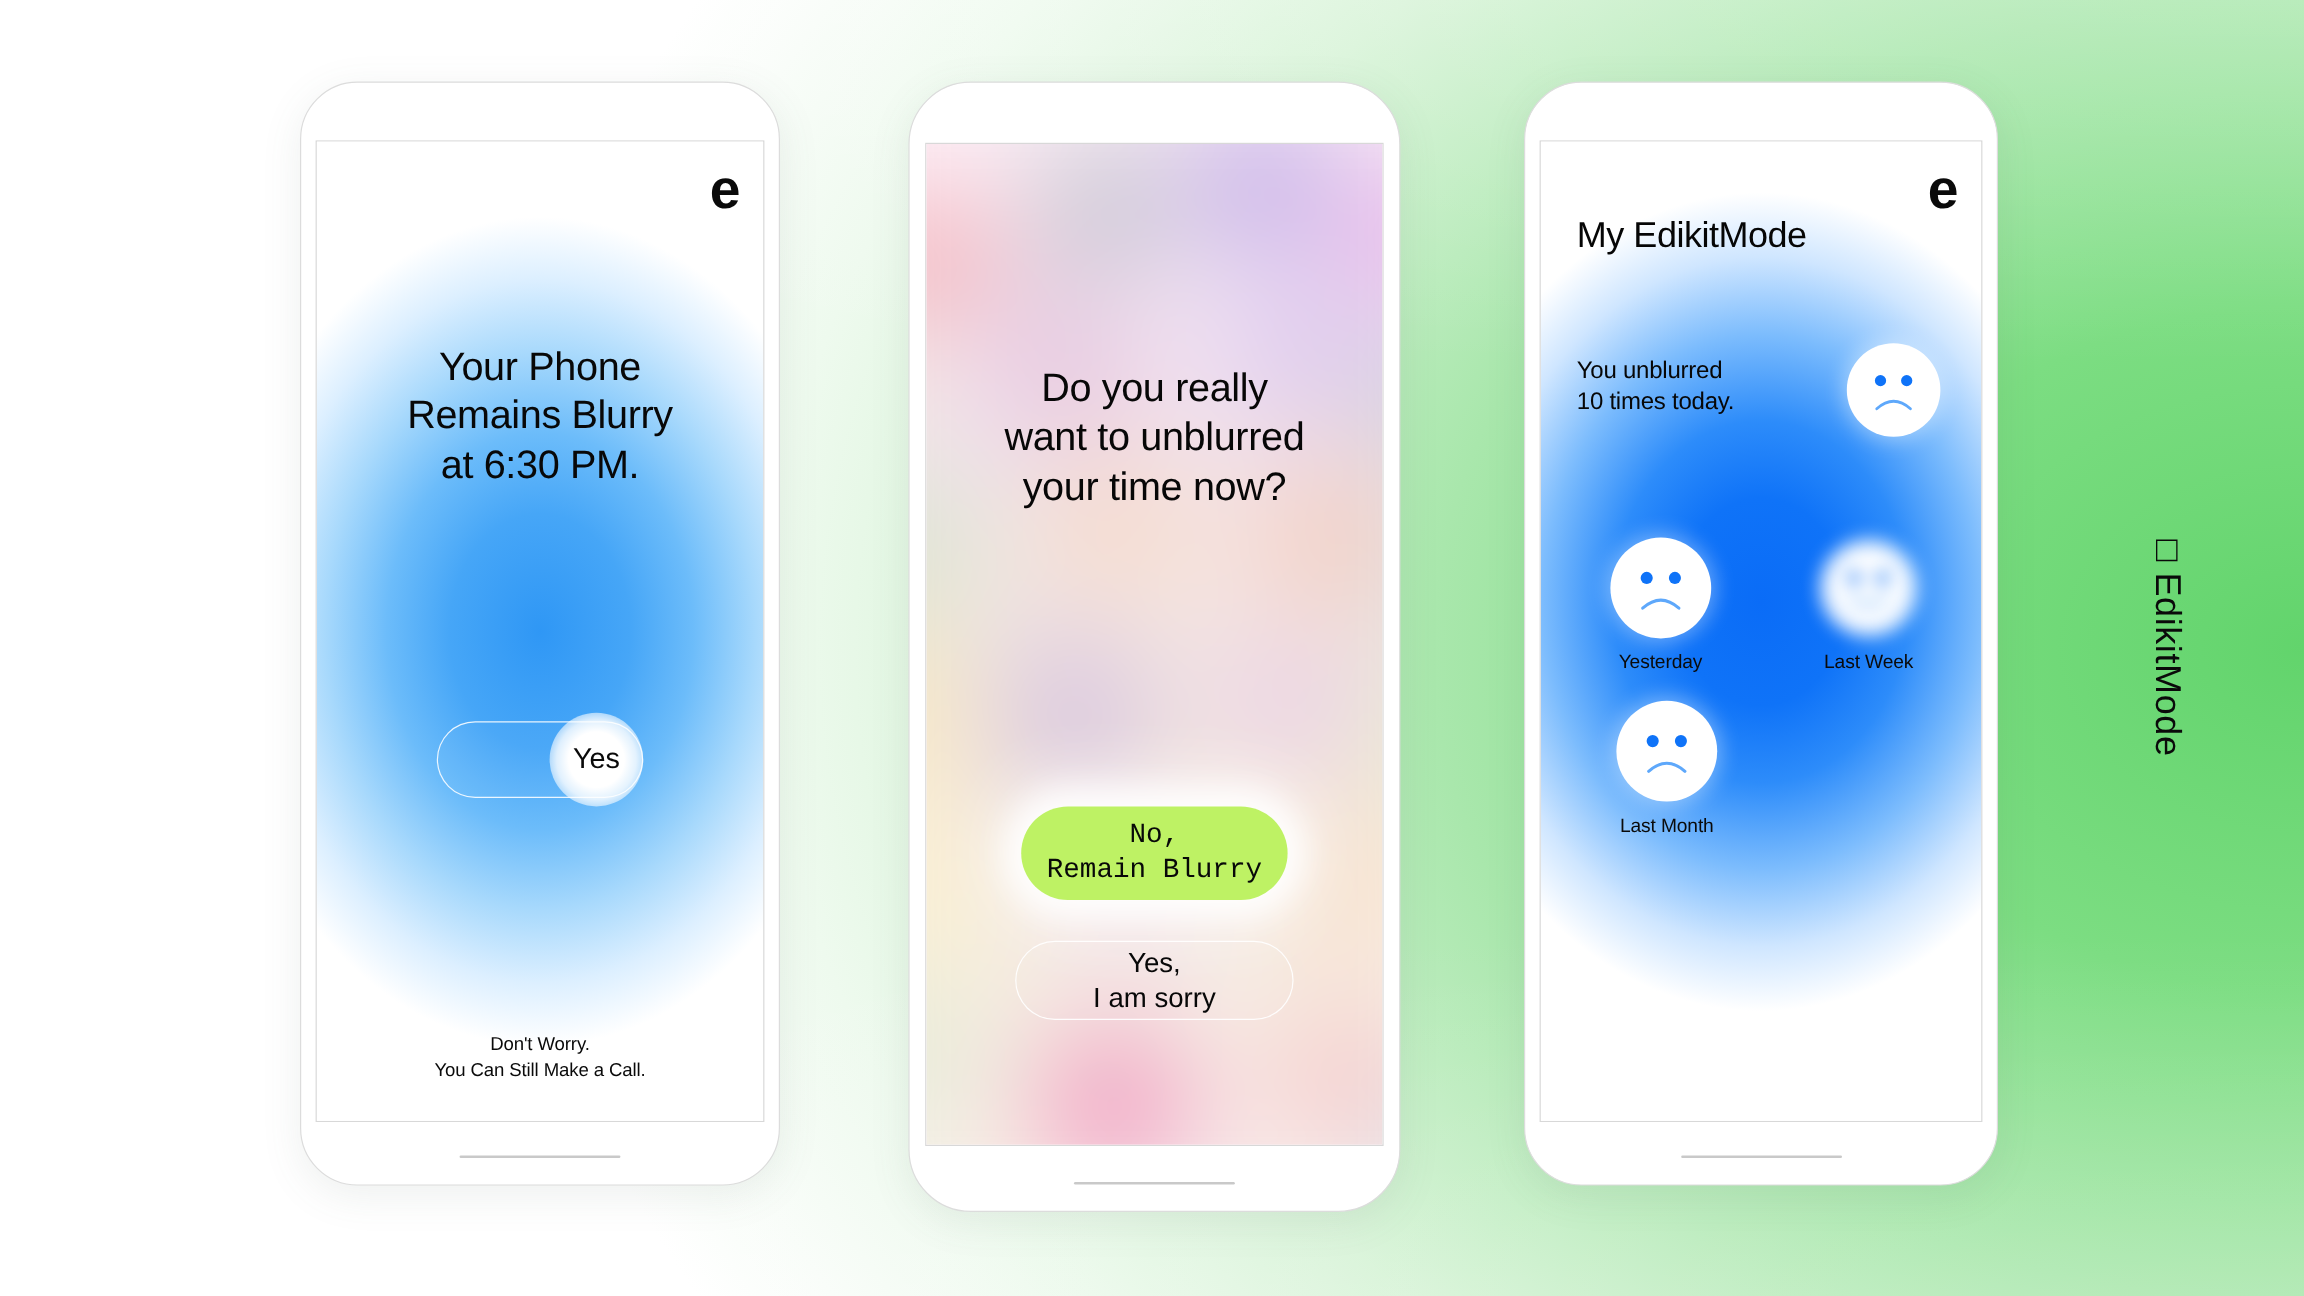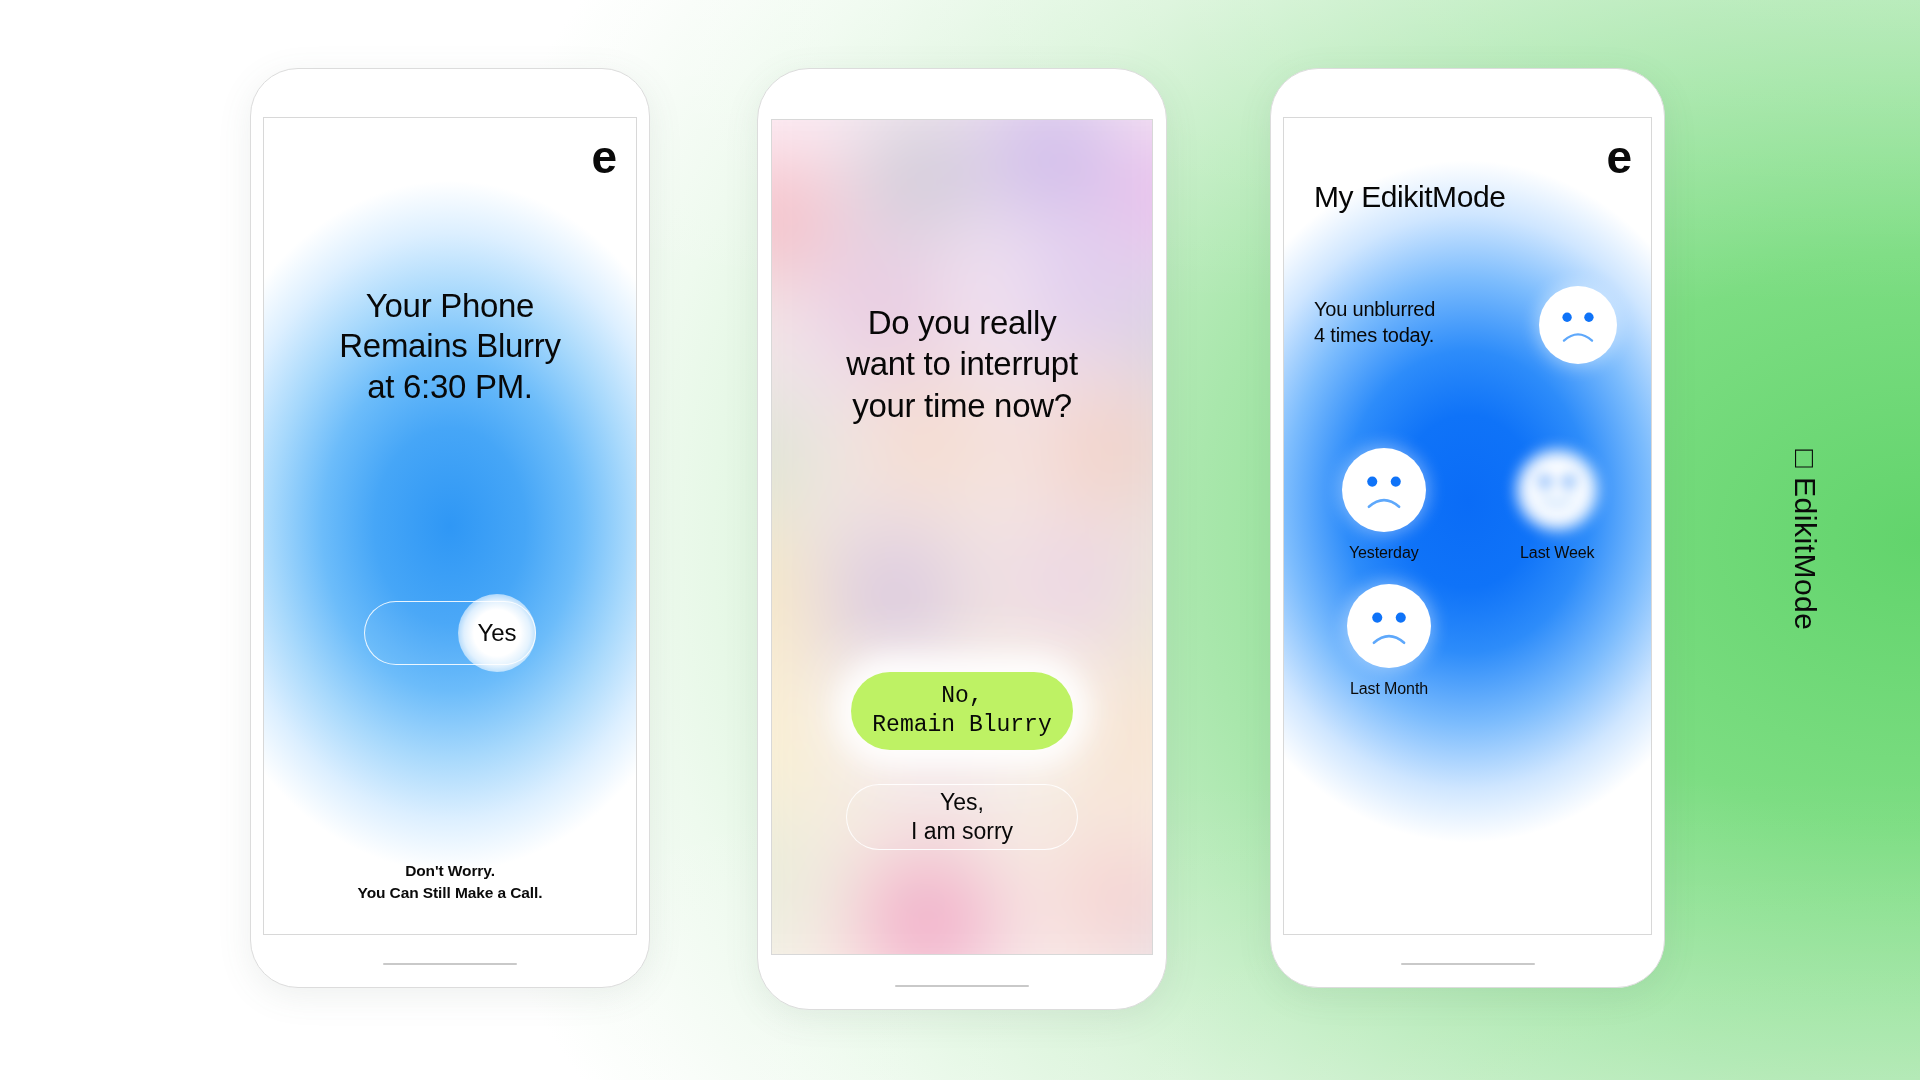--- a/index.html
+++ b/index.html
@@ -131,21 +131,20 @@
 
   .s1-sub {
     position: absolute;
     top: 742px; left: 0; right: 0;
     text-align: center;
     font-size: 15.5px;
     line-height: 1.42;
     color: #0a0a0a;
     white-space: pre-line;
     letter-spacing: -0.1px;
-    font-weight: bold;
   }
 
   
   .screen-blur { position: relative; width: 100%; height: 100%; background: #f6eef3; overflow: hidden; }
   .blurlayer {
     position: absolute;
     inset: -90px;
     filter: blur(46px);
     background:
       radial-gradient(circle 150px at 18% 10%, rgba(255,240,248,0.95), rgba(255,240,248,0) 70%),
@@ -306,42 +305,42 @@
   </div>
   <div class="home-bar"></div>
 </div>
 
 <div class="phone" id="phone-2">
   <div class="phone-screen">
     <div class="screen-blur">
       <div class="blurlayer"></div>
 
       <div class="s2-headline">Do you really
-want to interrupt
+want to unblurred
 your time now?</div>
 
       <div class="btn-primary">No,
 Remain Blurry</div>
       <div class="btn-outline">Yes,
 I am sorry</div>
     </div>
   </div>
   <div class="home-bar"></div>
 </div>
 
 <div class="phone" id="phone-3">
   <div class="phone-screen">
     <div class="screen-blue-deep">
 
       <div class="logo-e">e</div>
 
       <div class="s3-title">My EdikitMode</div>
 
       <div class="s3-stat">You unblurred
-4 times today.</div>
+10 times today.</div>
 
       <div class="face sharp face-top">
         <svg viewBox="0 0 100 100" fill="none">
           <circle cx="36" cy="40" r="6" fill="#0f73f8"></circle>
           <circle cx="64" cy="40" r="6" fill="#0f73f8"></circle>
           <path d="M32 70 Q50 54 68 70" stroke="#5ea8fb" stroke-width="3" fill="none" stroke-linecap="round"></path>
         </svg>
       </div>
 
       <div class="grid-faces">

